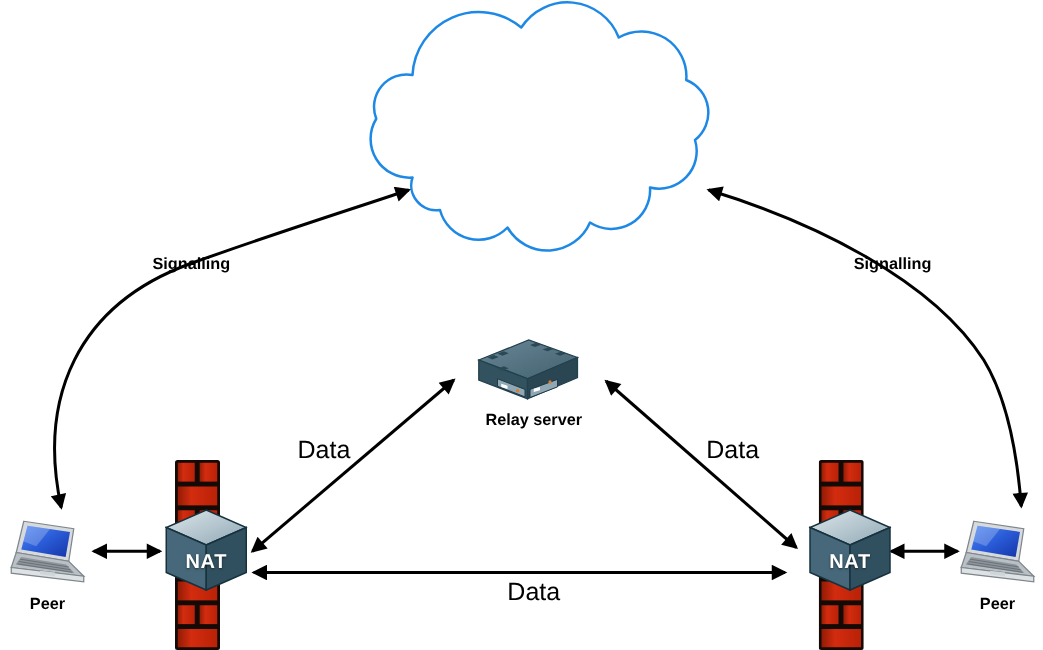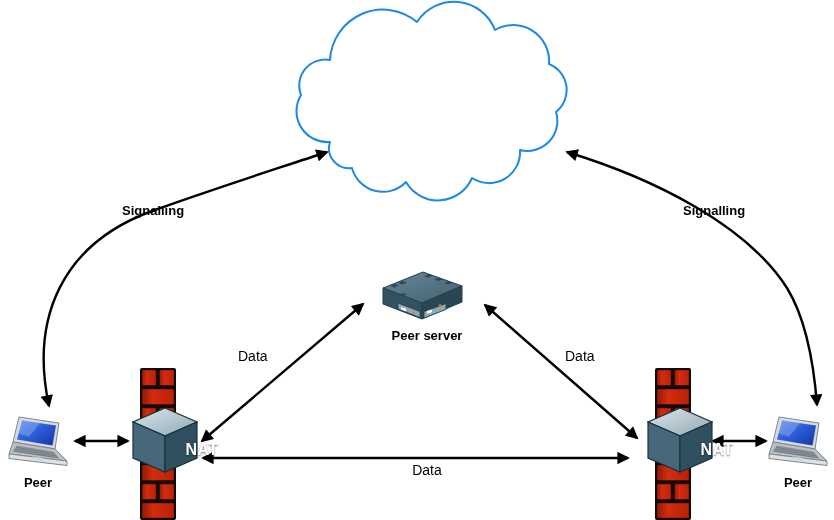--- a/index.html
+++ b/index.html
@@ -4,27 +4,26 @@
 <style>
   html,body { margin:0; padding:0; background:#ffffff; }
   .canvas {
     position:relative; width:834px; height:520px; background:#ffffff;
     font-family:"Liberation Sans", sans-serif; overflow:hidden;
   }
   .layer { position:absolute; left:0; top:0; }
   .icon { position:absolute; }
   .lbl { position:absolute; color:#000; white-space:nowrap; line-height:1.1; }
   .bold { font-weight:bold; font-size:13px; }
-  .reg  { font-size:14px; font-weight:400; }
+  .reg  { font-size:20px; font-weight:400; }
   .center { text-align:center; }
   .nat-lbl {
     position:absolute; width:66px; text-align:center; color:#ffffff;
     font-weight:bold; font-size:16px; letter-spacing:0.5px;
     text-shadow:0 1px 2px rgba(0,0,0,0.55);
-    margin-left:37px;
   }
 </style>
 </head>
 <body>
 
 <div class="canvas">
 
   <svg width="0" height="0" style="position:absolute" aria-hidden="true">
     <defs>
       <linearGradient id="lapScreen" x1="0" y1="0" x2="1" y2="1">
@@ -187,18 +186,18 @@
         <line x1="8" y1="35.1" x2="52" y2="41.8"></line>
       </g>
       <polygon points="3,38 61,45 61,49.5 3,42.5" fill="#dde2e5" stroke="#7f868c" stroke-width="1"></polygon>
       <polygon points="26,40.5 38,42 38,45 26,43.3" fill="#cfd6da"></polygon>
     </svg>
   </div>
   <div class="lbl bold center" style="left:766px; top:476px; width:64px">Peer</div>
 
   <div class="lbl bold" style="left:122px; top:204px">Signalling</div>
   <div class="lbl bold" style="left:683px; top:204px">Signalling</div>
-  <div class="lbl bold center" style="left:352px; top:329px; width:150px">Peer server</div>
+  <div class="lbl bold center" style="left:352px; top:329px; width:150px">Relay server</div>
   <div class="lbl reg" style="left:238px; top:349px">Data</div>
   <div class="lbl reg" style="left:565px; top:349px">Data</div>
   <div class="lbl reg center" style="left:390px; top:463px; width:74px">Data</div>
 
 </div>
 
 </body></html>

